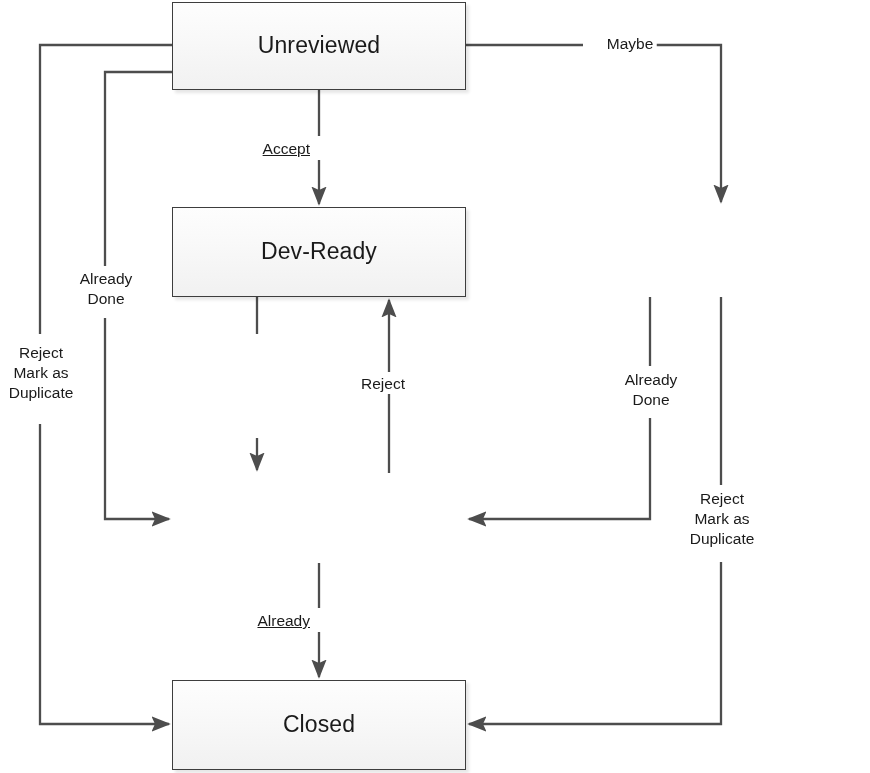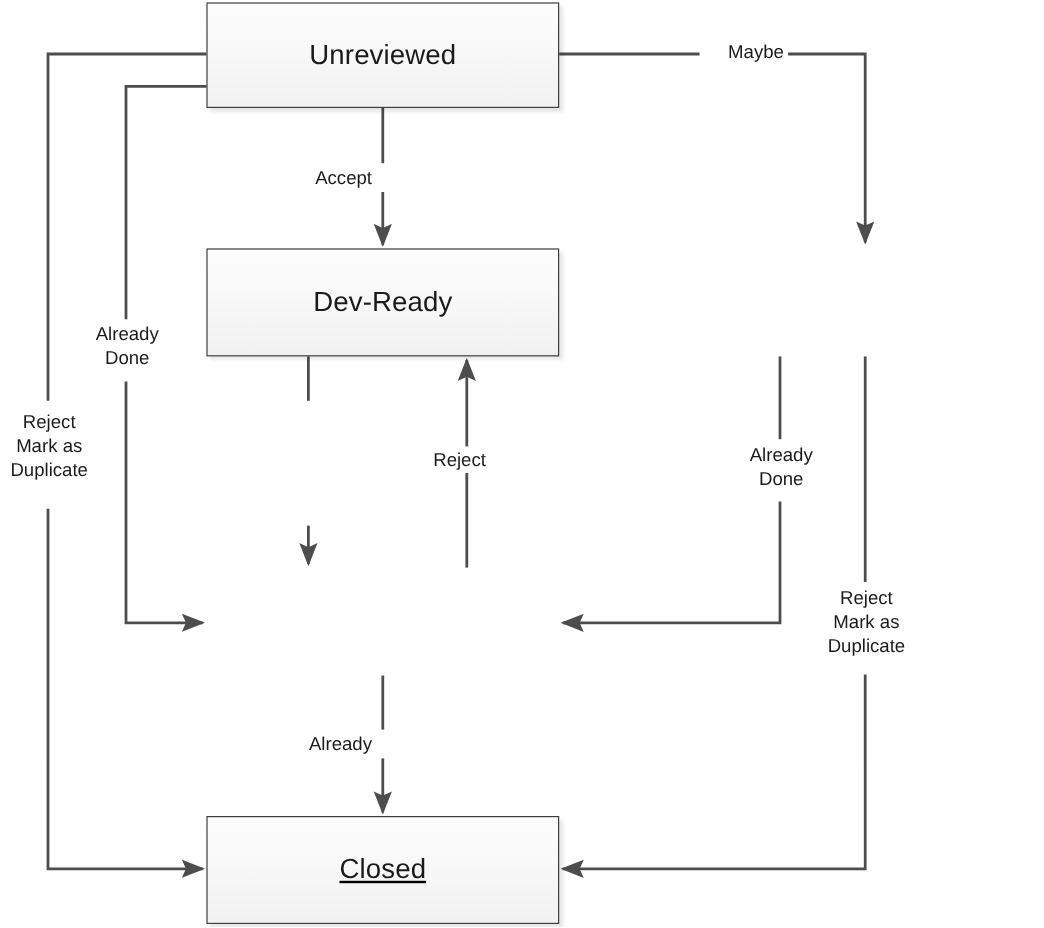--- a/index.html
+++ b/index.html
@@ -46,21 +46,21 @@
     position: absolute;
     font-size: 15.5px;
     color: #1a1a1a;
     line-height: 1.28;
     white-space: pre;
     background: #ffffff;
     padding: 0 3px;
   }
   .edge-label.center { text-align: center; transform: translateX(-50%); }
   .edge-label.right-of  { text-align: center; }
-  .edge-label.left-of   { text-align: center; transform: translateX(-100%); }
+  .edge-label.left-of   { text-align: center; transform: translateX(-100%); text-decoration: underline; }
 </style>
 </head>
 <body>
 
 <div id="diagram-canvas">
 
   <svg id="edge-layer" viewBox="0 0 870 773" width="870" height="773" xmlns="http://www.w3.org/2000/svg">
     <defs>
       <marker id="arrowhead" markerWidth="9" markerHeight="9" refX="7.6" refY="3.6" orient="auto" markerUnits="strokeWidth">
         <path d="M0,0.3 L8.4,3.6 L0,6.9 L1.5,3.6 Z" fill="#4d4d4d"></path>
@@ -101,21 +101,21 @@
   <div class="state-node" style="left:172px; top:2px; width:294px; height:88px;">
     <span class="state-node-label">Unreviewed</span>
   </div>
 
   <div class="state-node" style="left:172px; top:207px; width:294px; height:90px;">
     <span class="state-node-label">Dev-Ready</span>
   </div>
 
 
 
-  <div class="state-node" style="left:172px; top:680px; width:294px; height:90px;text-decoration:underline;">
+  <div class="state-node" style="left:172px; top:680px; width:294px; height:90px;">
     <span class="state-node-label">Closed</span>
   </div>
 
   <div class="edge-label left-of" style="left:313px; top:139px;">Accept</div>
 
   <div class="edge-label center" style="left:619px; top:34px;margin-left:11px;">Maybe</div>
 
   <div class="edge-label center" style="left:106px; top:269px;">Already
 Done</div>
 

